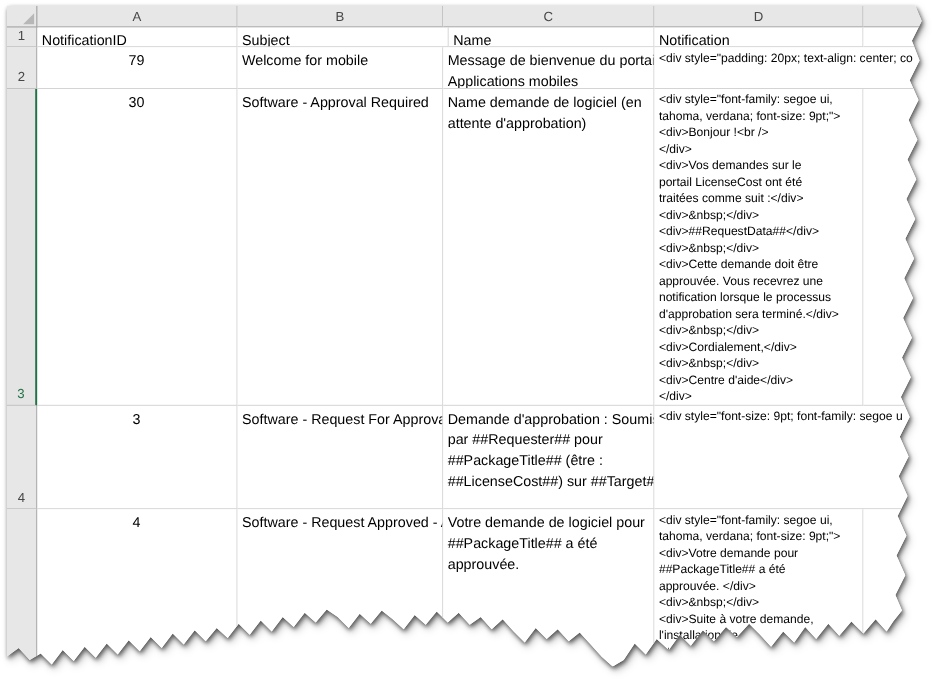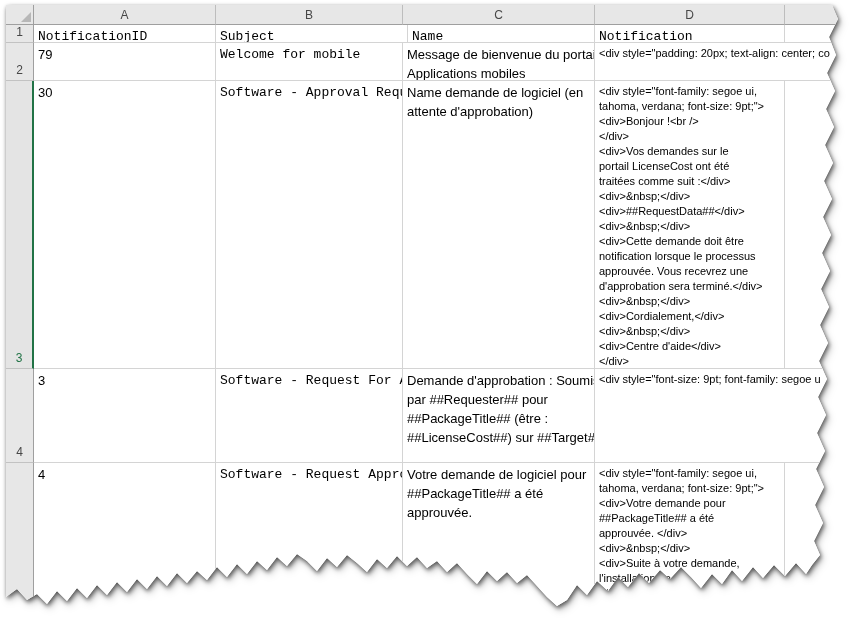--- a/index.html
+++ b/index.html
@@ -19,22 +19,22 @@
   .corner-tri{position:absolute;right:2px;bottom:2px;width:0;height:0;
       border-left:10px solid transparent;border-bottom:10px solid #b7b7b7;}
   
   .rh{background:#e7e7e7;border-right:1px solid #9f9f9f;border-bottom:1px solid #c2c2c2;
       color:#474747;font-size:12px;display:flex;align-items:flex-end;justify-content:center;
       padding-bottom:3px;width:28px;}
   .rh.active{border-right:2px solid #217346;color:#217346;background:#e4e4e4;}
   
   .cell{background:#fff;border-right:1px solid #d4d4d4;border-bottom:1px solid #d4d4d4;
         font-size:13px;line-height:19px;color:#000;padding:2px 4px 0 4px;overflow:hidden;}
-  .cell.num{text-align:left;padding-right:5px;}
-  .cell.clip{white-space:nowrap;font-family:Liberation Mono, monospace;}
+  .cell.num{text-align:center;padding-right:5px;}
+  .cell.clip{white-space:nowrap;}
   .cell.small{font-size:11px;line-height:15px;padding-top:3px;}
   .cell.overflowed{border-right:none;white-space:nowrap;font-size:11px;line-height:15px;padding-top:3px;flex:1 1 auto;}
   .cell.stub{flex:1 1 auto;}
   .ln{white-space:pre;}
   
   .w-rh{width:28px;} .w-a{width:182px;} .w-b{width:187px;} .w-c{width:192px;} .w-d{width:190px;}
   .ch.w-e,.cell.w-e{flex:1 1 auto;border-right:none;}
   
   .h-hdr{height:20px;} .h-r1 .cell,.h-r1 .rh{height:18px;} .h-r2 .cell,.h-r2 .rh{height:38px;}
   .h-r3 .cell,.h-r3 .rh{height:288px;} .h-r4 .cell,.h-r4 .rh{height:94px;} .h-r5 .cell,.h-r5 .rh{height:175px;}
@@ -91,22 +91,22 @@
               <div class="ln">tahoma, verdana; font-size: 9pt;"&gt;</div>
               <div class="ln">&lt;div&gt;Bonjour !&lt;br /&gt;</div>
               <div class="ln">&lt;/div&gt;</div>
               <div class="ln">&lt;div&gt;Vos demandes sur le</div>
               <div class="ln">portail LicenseCost ont été</div>
               <div class="ln">traitées comme suit :&lt;/div&gt;</div>
               <div class="ln">&lt;div&gt;&amp;nbsp;&lt;/div&gt;</div>
               <div class="ln">&lt;div&gt;##RequestData##&lt;/div&gt;</div>
               <div class="ln">&lt;div&gt;&amp;nbsp;&lt;/div&gt;</div>
               <div class="ln">&lt;div&gt;Cette demande doit être</div>
+              <div class="ln">approuvée. Vous recevrez une</div>
               <div class="ln">notification lorsque le processus</div>
-              <div class="ln">approuvée. Vous recevrez une</div>
               <div class="ln">d'approbation sera terminé.&lt;/div&gt;</div>
               <div class="ln">&lt;div&gt;&amp;nbsp;&lt;/div&gt;</div>
               <div class="ln">&lt;div&gt;Cordialement,&lt;/div&gt;</div>
               <div class="ln">&lt;div&gt;&amp;nbsp;&lt;/div&gt;</div>
               <div class="ln">&lt;div&gt;Centre d'aide&lt;/div&gt;</div>
               <div class="ln">&lt;/div&gt;</div>
             </div>
           <div class="cell w-e stub"></div>
         </div>
 

